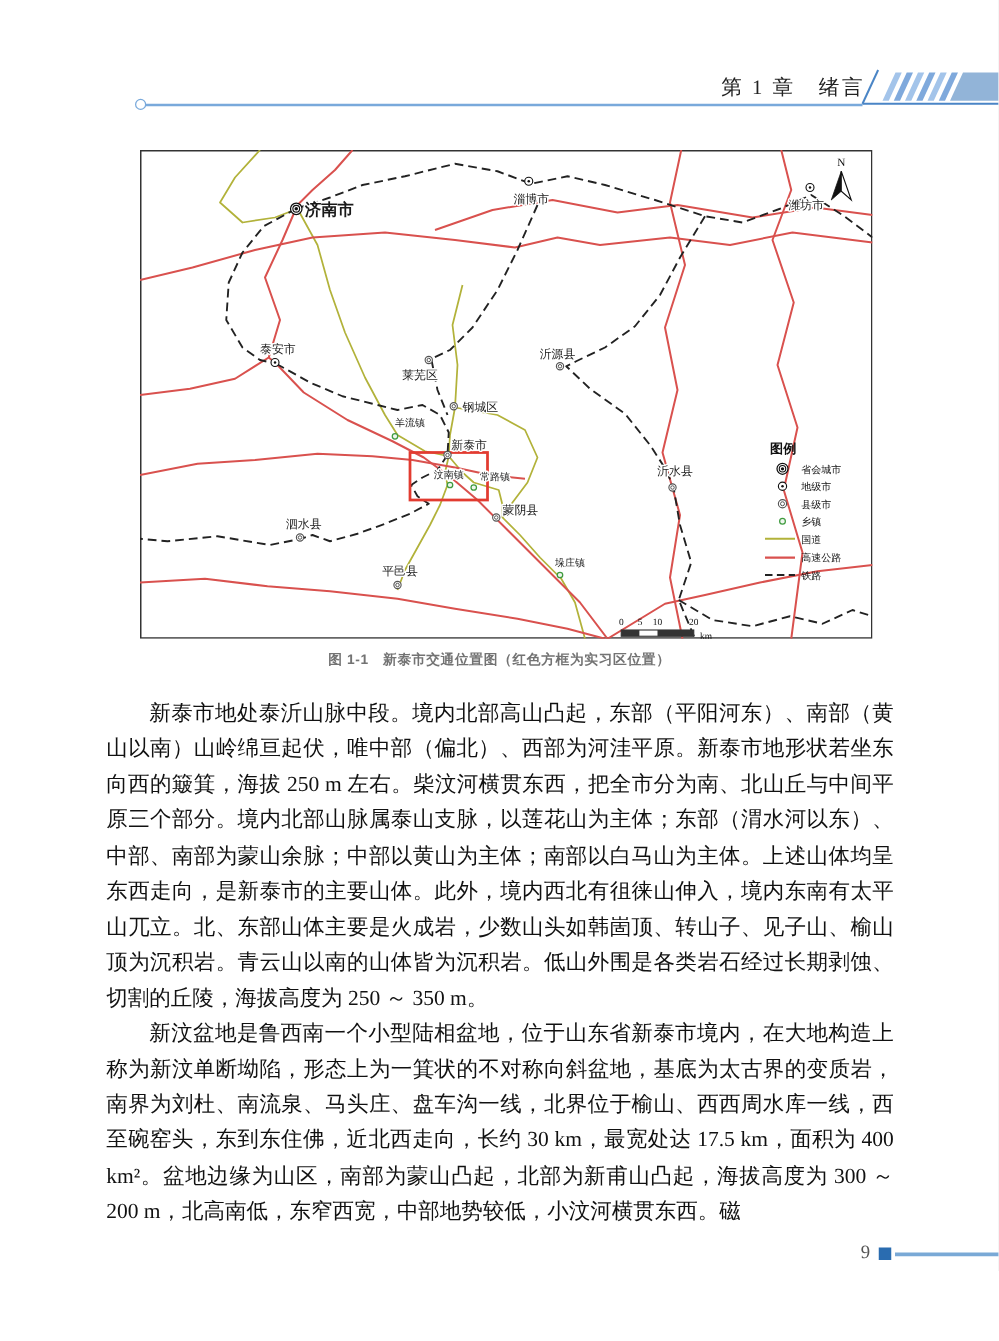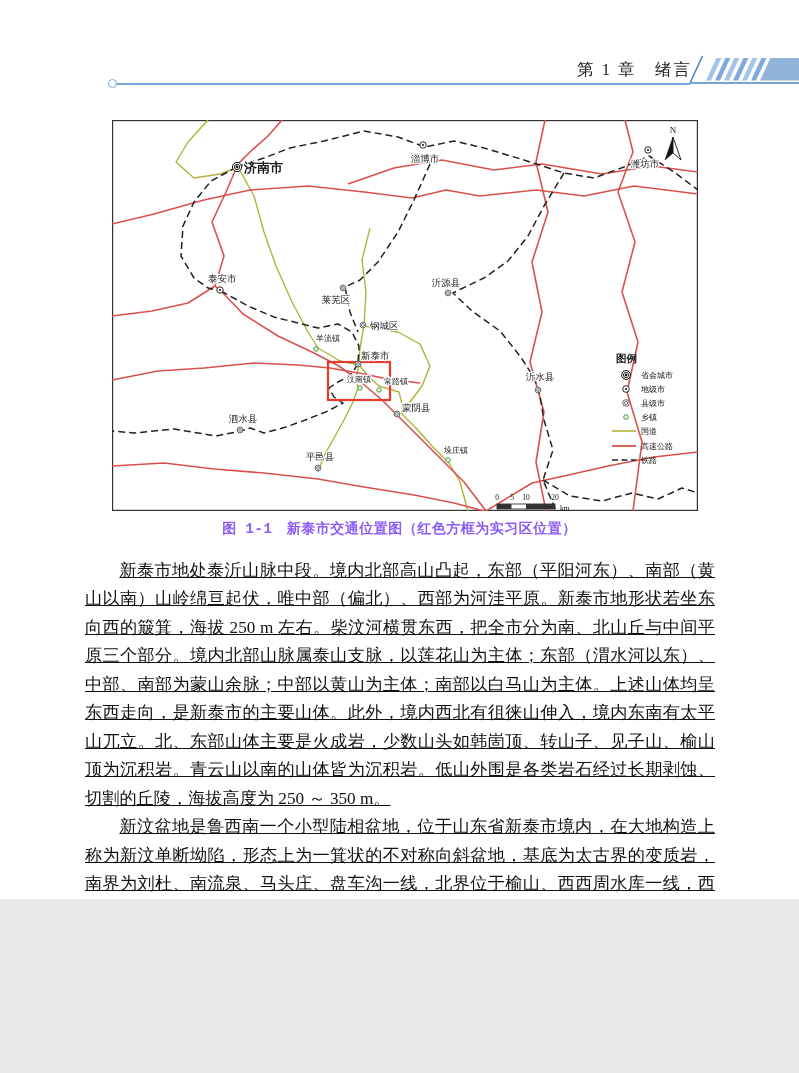--- a/index.html
+++ b/index.html
@@ -1,41 +1,41 @@
 <!DOCTYPE html>
 <html><head>
 <meta charset="utf-8">
 <style>
   html,body{margin:0;padding:0;background:#e8e8e8;}
-  .page{position:relative;width:799px;height:899px;background:#ffffff;margin:0 auto;overflow:hidden;
+  .page{position:relative;width:799px;height:1073px;background:#ffffff;margin:0 auto;overflow:hidden;
         font-family:"Liberation Serif","DejaVu Serif",serif;}
   
   .chapter-title{position:absolute;top:59px;left:0;width:692px;text-align:right;
         font-size:16.5px;letter-spacing:2px;color:#222;}
   .header-rule{position:absolute;left:116px;top:83px;width:574px;height:2px;background:#79a9db;}
   .header-ring{position:absolute;left:108px;top:79px;width:7px;height:7px;border:1.7px solid #79a9db;
         border-radius:50%;background:#fff;}
   .header-deco{position:absolute;left:688px;top:52px;}
   
   .map-wrap{position:absolute;left:112px;top:120px;}
   .map-label{font-family:"Liberation Serif",serif;fill:#1a1a1a;paint-order:stroke;stroke:#ffffff;
         stroke-width:2.4px;stroke-linejoin:round;}
   .fs-capital{font-size:13px;font-weight:600;}
   .fs-city{font-size:9.5px;}
   .fs-town{font-size:8px;}
   .legend-title{font-size:10.5px;font-weight:bold;fill:#111;font-family:"Liberation Serif",serif;}
   .legend-label{font-size:8px;fill:#111;font-family:"Liberation Serif",serif;}
   .tick{font-size:7.5px;fill:#111;font-family:"Liberation Serif",serif;}
   .north-n{font-size:9px;fill:#111;font-family:"Liberation Serif",serif;}
   .fig-caption{position:absolute;left:0;top:520px;width:799px;text-align:center;
-        font-family:Liberation Mono, monospace;font-weight:bold;
-        font-size:14px;color:#8b5cf6;letter-spacing:0.5px;}
+        font-family:Liberation Sans, sans-serif;font-weight:bold;
+        font-size:11px;color:#737373;letter-spacing:0.5px;}
   
   .body-text{position:absolute;left:85px;top:557px;width:630px;color:#111;}
-  .body-text p{margin:0;text-indent:2em;text-align:justify;font-size:17.2px;line-height:28.45px;text-decoration:underline;}
+  .body-text p{margin:0;text-indent:2em;text-align:justify;font-size:17.2px;line-height:28.45px;}
   
   .page-number{position:absolute;left:672px;top:994px;width:24px;text-align:right;
         font-size:15px;color:#555;}
   .footer-square{position:absolute;left:703px;top:998px;width:10px;height:10px;background:#2a6cb0;}
   .footer-line{position:absolute;left:716px;top:1002px;width:83px;height:2.6px;background:#7aa9d6;}
 </style>
 </head>
 <body>
 
 <div class="page">

